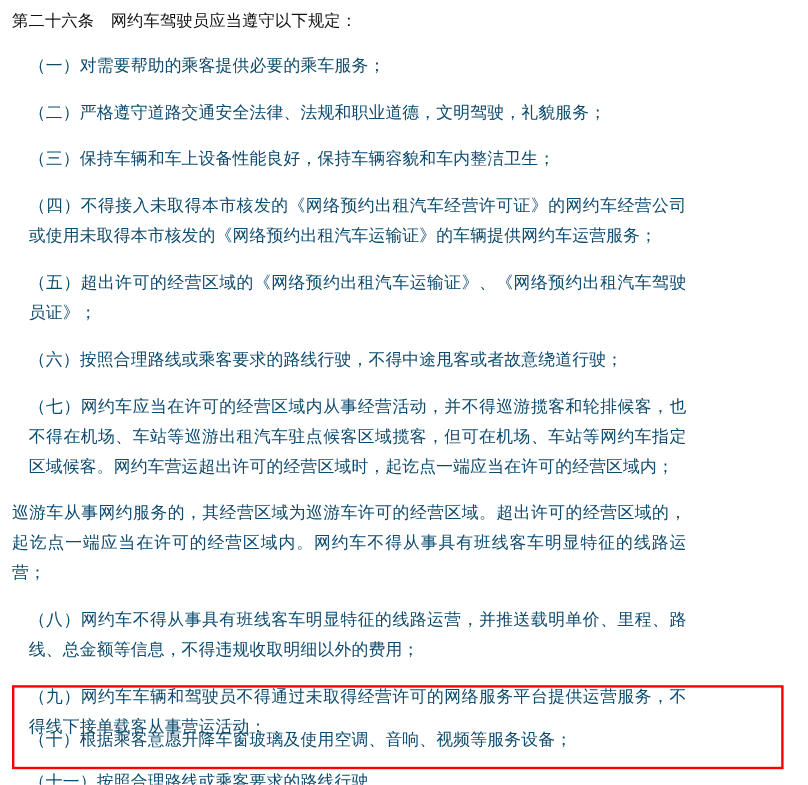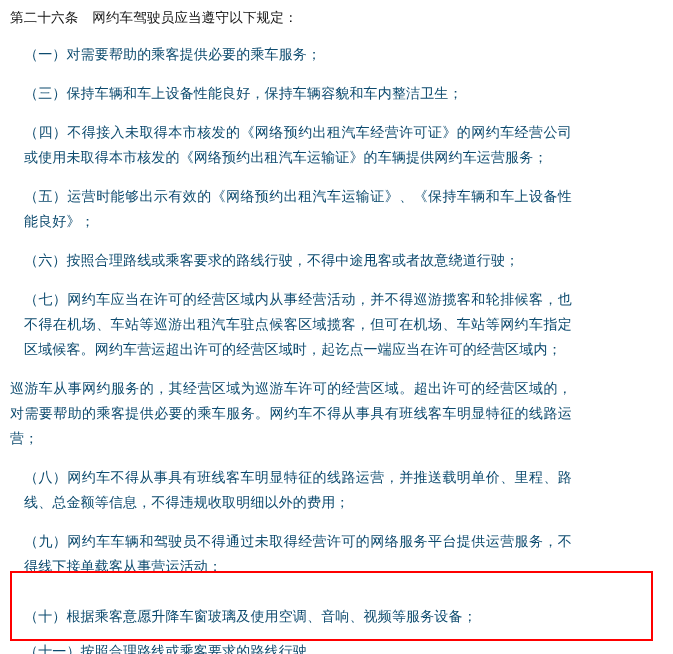--- a/index.html
+++ b/index.html
@@ -67,26 +67,27 @@
   }
 </style>
 </head>
 <body>
 
 <div class="page">
 
   <p class="article-title">第二十六条　网约车驾驶员应当遵守以下规定：</p>
 
   <p class="clause indent">（一）对需要帮助的乘客提供必要的乘车服务；</p>
+  <p class="clause indent">（二）严格遵守道路交通安全法律、法规和职业道德，文明驾驶，礼貌服务；</p>
   <p class="clause indent">（三）保持车辆和车上设备性能良好，保持车辆容貌和车内整洁卫生；</p>
   <p class="clause indent">（四）不得接入未取得本市核发的《网络预约出租汽车经营许可证》的网约车经营公司或使用未取得本市核发的《网络预约出租汽车运输证》的车辆提供网约车运营服务；</p>
-  <p class="clause indent">（五）运营时能够出示有效的《网络预约出租汽车运输证》、《保持车辆和车上设备性能良好》；</p>
+  <p class="clause indent">（五）超出许可的经营区域的《网络预约出租汽车运输证》、《网络预约出租汽车驾驶员证》；</p>
   <p class="clause indent">（六）按照合理路线或乘客要求的路线行驶，不得中途甩客或者故意绕道行驶；</p>
   <p class="clause indent">（七）网约车应当在许可的经营区域内从事经营活动，并不得巡游揽客和轮排候客，也不得在机场、车站等巡游出租汽车驻点候客区域揽客，但可在机场、车站等网约车指定区域候客。网约车营运超出许可的经营区域时，起讫点一端应当在许可的经营区域内；</p>
-  <p class="clause noindent">巡游车从事网约服务的，其经营区域为巡游车许可的经营区域。超出许可的经营区域的，对需要帮助的乘客提供必要的乘车服务。网约车不得从事具有班线客车明显特征的线路运营；</p>
+  <p class="clause noindent">巡游车从事网约服务的，其经营区域为巡游车许可的经营区域。超出许可的经营区域的，起讫点一端应当在许可的经营区域内。网约车不得从事具有班线客车明显特征的线路运营；</p>
   <p class="clause indent">（八）网约车不得从事具有班线客车明显特征的线路运营，并推送载明单价、里程、路线、总金额等信息，不得违规收取明细以外的费用；</p>
   <p class="clause indent">（九）网约车车辆和驾驶员不得通过未取得经营许可的网络服务平台提供运营服务，不得线下接单载客从事营运活动；</p>
 
   <div class="boxed-group">
     <p class="clause">（十）根据乘客意愿升降车窗玻璃及使用空调、音响、视频等服务设备；</p>
     <p class="clause">（十一）按照合理路线或乘客要求的路线行驶。</p>
   </div>
 
   <div class="highlight-box" style="border-color: rgb(255, 0, 0);"></div>
 

